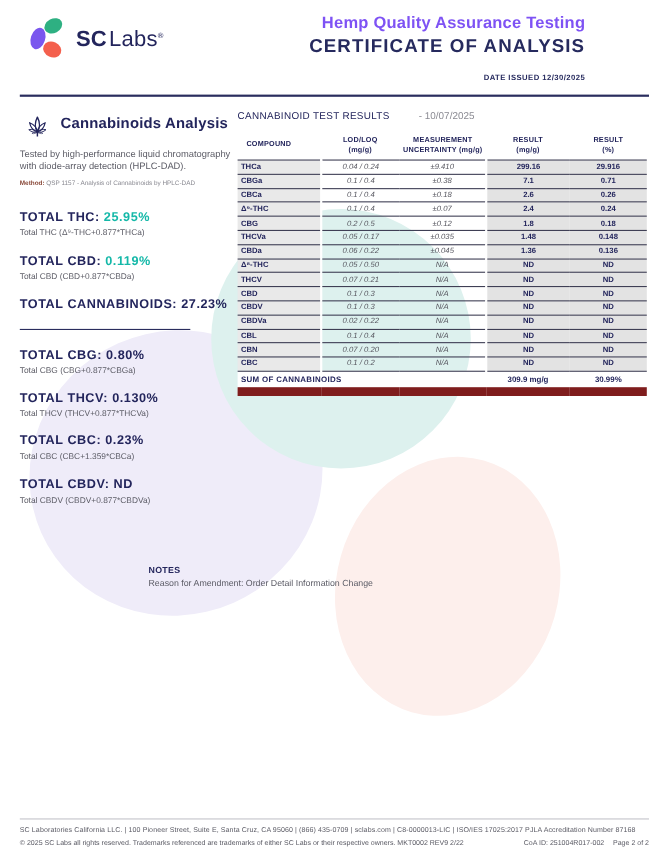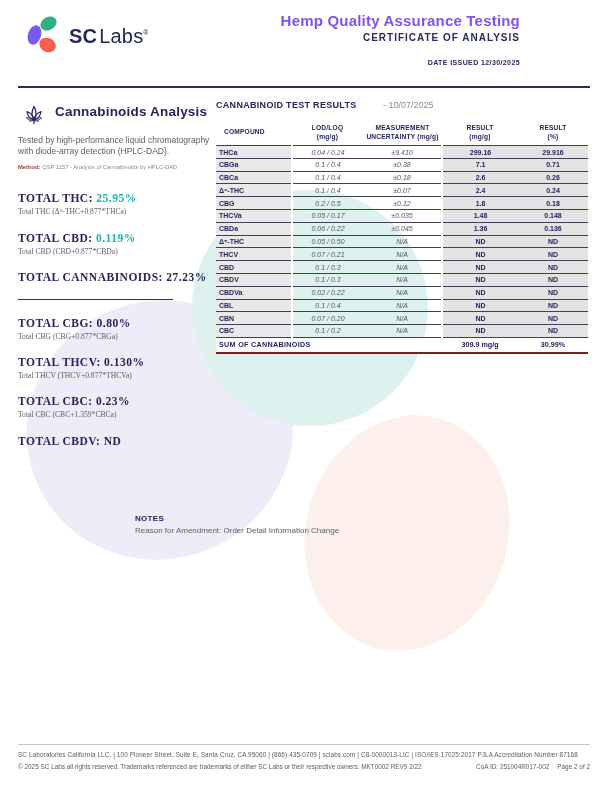--- a/index.html
+++ b/index.html
@@ -20,72 +20,72 @@
   .brand-mark { position:relative; width:34px; height:40px; margin-right:7px; }
   .brand-mark i { position:absolute; display:block; border-radius:50%; }
   .dot-green  { left:12px; top:1px;  width:17px; height:13px; background:#2eb082; transform:rotate(-28deg); }
   .dot-purple { left:0px;  top:9px;  width:13px; height:20px; background:#7a57ee; transform:rotate(18deg); }
   .dot-coral  { left:11px; top:22px; width:17px; height:14px; background:#f4604d; transform:rotate(24deg); }
   .brand-text { font-size:20px; color:#23255c; letter-spacing:0.2px; }
   .brand-text .sc { font-weight:800; }
   .brand-text .labs { font-weight:400; margin-left:2px;margin-top:44px; }
   .brand-text .reg { font-size:7px; vertical-align:super; }
 
-  .titleblock { right:88px; top:12px; text-align:right; }
+  .titleblock { right:76px; top:12px; text-align:right; }
   .doc-title { font-size:15px; font-weight:700; color:#7e52f4; letter-spacing:0.2px; }
-  .doc-subtitle { font-size:10px; font-weight:700; color:#262a5e; letter-spacing:1px; margin-top:3px; }
+  .doc-subtitle { font-size:17px; font-weight:700; color:#262a5e; letter-spacing:1px; margin-top:3px; }
   .doc-date { font-size:7px; font-weight:700; color:#262a5e; letter-spacing:0.4px; margin-top:16px; }
 
   .top-rule { left:18px; top:86px; width:572px; height:0; border-top:2px solid #2a2d5e; }
 
   
   .leftcol { left:18px; top:95px; width:192px; }
   .section-head { display:flex; align-items:center; margin-bottom:8px; }
   .leaf { width:32px; height:32px; margin-right:5px; flex:0 0 auto; }
   .section-title { font-size:13.5px; font-weight:800; color:#23255c; letter-spacing:0.2px; }
   .desc { font-size:8.5px; line-height:1.32; color:#5c5c66; margin-bottom:7px; }
   .method { font-size:5.8px; color:#8a8a92; margin-bottom:22px; }
   .method b { color:#8a4a3a; font-weight:700; }
 
-  .total-block { margin-bottom:14px;font-family:Liberation Serif, serif; }
+  .total-block { margin-bottom:14px; }
   .total-line { font-size:11.5px; font-weight:800; letter-spacing:0.5px; color:#23255c; }
   .total-value { font-weight:800; }
   .total-value.teal { color:#14b8a8; }
   .total-sub { font-size:7.6px; line-height:1.35; color:#5c5c66; margin-top:3px; }
 
   .left-divider { width:155px; border-top:1.5px solid #2a2d5e; margin:16px 0 17px 0; }
 
   .notes { left:135px; top:514px; width:260px; }
   .notes-title { font-size:8px; font-weight:800; color:#23255c; letter-spacing:0.3px; }
   .notes-text { font-size:8px; color:#5c5c66; margin-top:3px; }
 
   
   .rightcol { left:216px; top:100px; width:373px; }
   .results-title-line { font-size:9px; margin-bottom:10px; }
-  .results-title { font-weight:700; color:#23255c; letter-spacing:0.3px; }
+  .results-title { font-weight:400; color:#23255c; letter-spacing:0.3px; }
   .results-date { color:#8a8a92; font-weight:400;padding-left:24px; }
 
   table.results { border-collapse:collapse; table-layout:fixed; width:372px; }
   table.results th {
     font-size:6.6px; font-weight:700; color:#23255c; line-height:1.3;
     text-align:center; vertical-align:middle; padding:4px 2px;
     border-bottom:1px solid #3f3f55; letter-spacing:0.2px;
   }
   table.results th.h-compound { text-align:left; padding-left:8px; }
   table.results th span { display:block; }
   table.results td {
     font-size:7px; padding:2.4px 3px; vertical-align:middle;
     border-bottom:1px solid #3f3f55;
   }
   td.c-compound { background:#e9e9e9; font-weight:700; color:#23255c; text-align:left; padding-left:8px; }
   td.c-lod, td.c-unc { background:transparent; font-style:italic; color:#55555e; text-align:center; }
   td.c-res1, td.c-res2 { background:#e3e3e3; font-weight:700; color:#23255c; text-align:center; }
   td.c-lod, td.c-res1 { border-left:2px solid #fff; }
   table.results tfoot td {
-    background:#fff; border-bottom:2px solid #7f1d1d; font-weight:800; color:#23255c; font-size:7.2px;
+    background:#fff; border-bottom:8px solid #7f1d1d; font-weight:800; color:#23255c; font-size:7.2px;
   }
   td.sum-label { text-align:left; padding-left:14px; letter-spacing:0.3px; }
   td.sum-val { text-align:center; }
 
   
   .footer { left:18px; top:744px; width:572px; border-top:1px solid #c4c4ca; padding-top:6px; }
   .footer-line1 { font-size:6.4px; color:#5a5a64; letter-spacing:0.1px; }
   .footer-line2 { display:flex; justify-content:space-between; margin-top:5px; font-size:6.4px; color:#5a5a64; }
   .footer-right span { margin-left:8px; }
 </style>
@@ -156,20 +156,21 @@
         <div class="total-block">
           <div class="total-line"><span>TOTAL THCV: </span><span class="total-value">0.130%</span></div>
           <div class="total-sub">Total THCV (THCV+0.877*THCVa)</div>
         </div>
         <div class="total-block">
           <div class="total-line"><span>TOTAL CBC: </span><span class="total-value">0.23%</span></div>
           <div class="total-sub">Total CBC (CBC+1.359*CBCa)</div>
         </div>
         <div class="total-block">
           <div class="total-line"><span>TOTAL CBDV: </span><span class="total-value">ND</span></div>
+          <div class="total-sub">Total CBDV (CBDV+0.877*CBDVa)</div>
         </div>
       </div>
   </div>
 
   <div class="layer notes">
     <div class="notes-title">NOTES</div>
     <div class="notes-text">Reason for Amendment: Order Detail Information Change</div>
   </div>
 
   <div class="layer rightcol">

